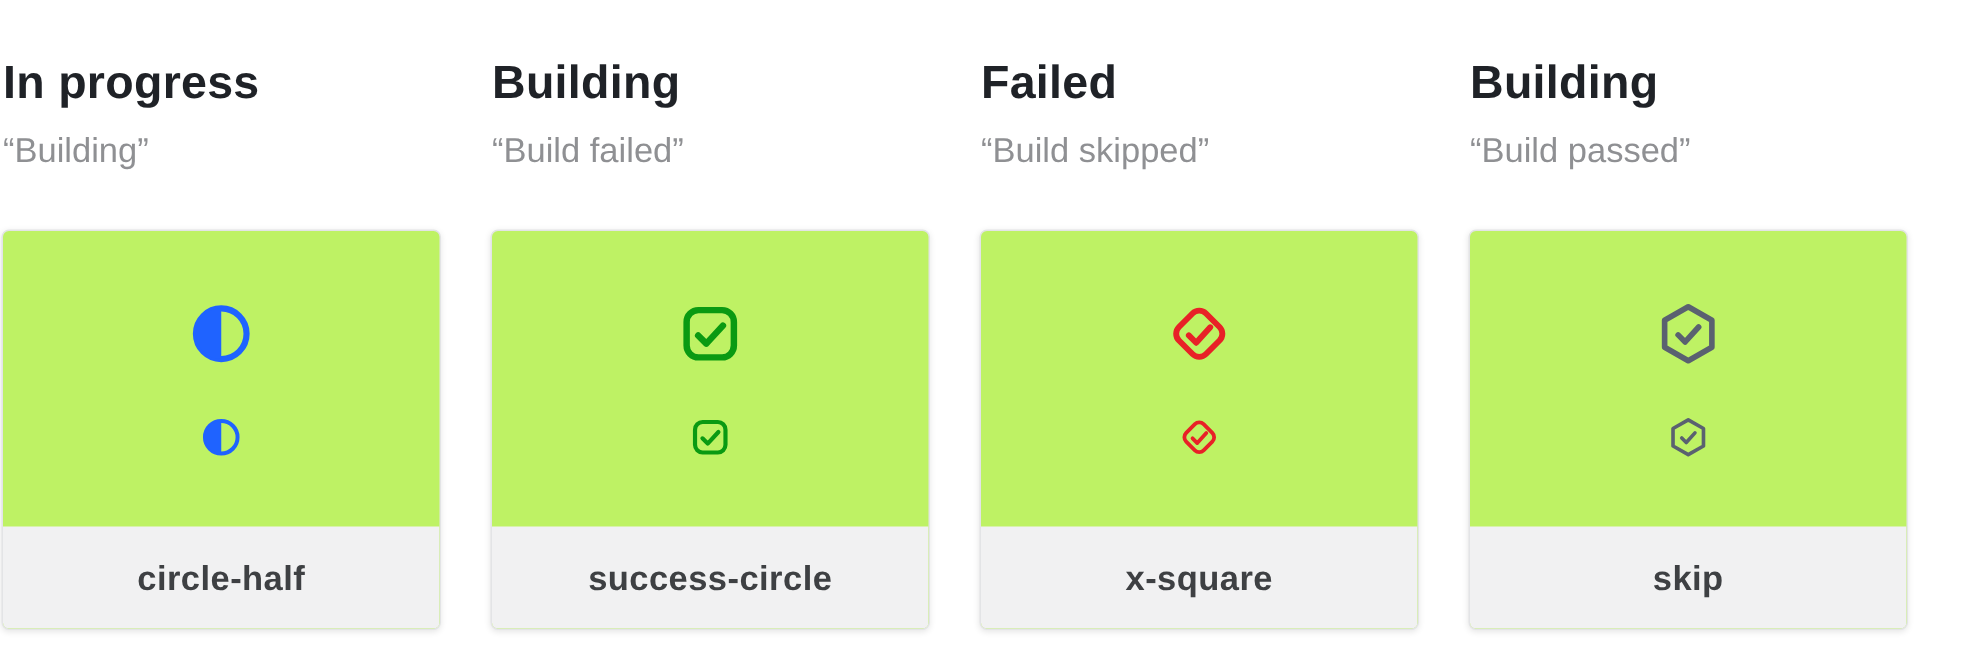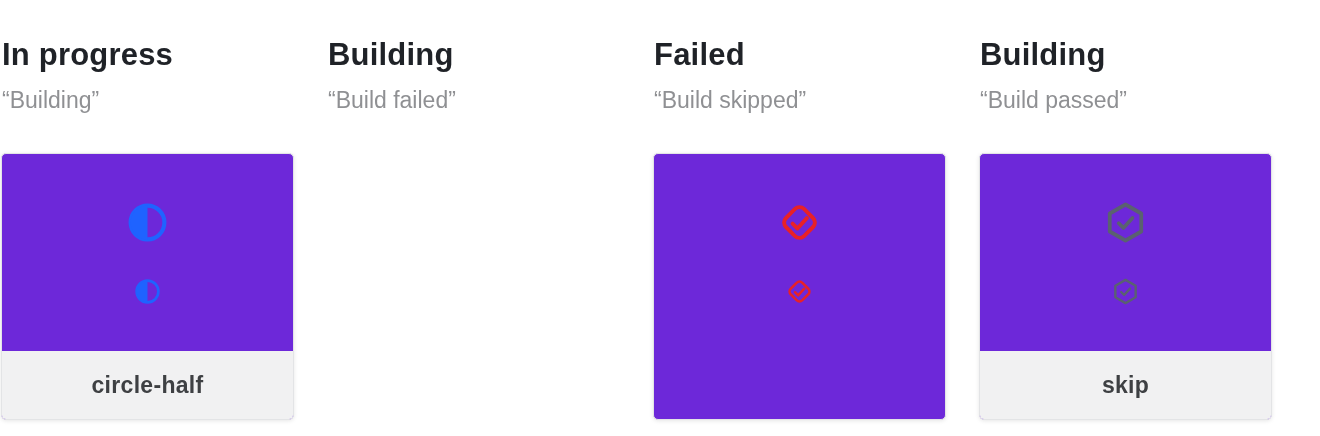--- a/index.html
+++ b/index.html
@@ -31,21 +31,21 @@
     font-size: 23px;
     font-weight: 400;
     color: #8f9093;
     line-height: 1.1;
   }
   .card {
     margin-top: 40px;
     margin-left: 1px;
     width: 293px;
     height: 267px;
-    background: #6d28d9;
+    background: #bef264;
     border: 1px solid #e3e4e6;
     border-radius: 5px;
     box-shadow: 0 1px 4px rgba(0,0,0,0.10);
     overflow: hidden;
     display: flex;
     flex-direction: column;
   }
   .card-body {
     flex: 1 1 auto;
     display: flex;
@@ -95,39 +95,61 @@
       </div>
       <div class="card-footer">
         <span class="label">circle-half</span>
       </div>
     </div>
   </div>
 
   <div class="col">
     <div class="col-title">Building</div>
     <div class="col-subtitle">“Build failed”</div>
+    <div class="card">
+      <div class="card-body" style="color: rgb(10, 154, 18);">
+        <span class="icon-lg">
+            <svg viewBox="0 0 24 24" xmlns="http://www.w3.org/2000/svg">
+    <rect x="3.6" y="3.6" width="16.8" height="16.8" rx="4.2" fill="none" stroke="currentColor" stroke-width="2.3"></rect>
+    <path d="M7.7 12.6 L10.6 15.5 L16.5 9.1" fill="none" stroke="currentColor" stroke-width="2.3" stroke-linecap="round" stroke-linejoin="round"></path>
+  </svg>
+          </span>
+        <span class="icon-sm">
+            <svg viewBox="0 0 24 24" xmlns="http://www.w3.org/2000/svg">
+    <rect x="3.6" y="3.6" width="16.8" height="16.8" rx="4.2" fill="none" stroke="currentColor" stroke-width="2.3"></rect>
+    <path d="M7.7 12.6 L10.6 15.5 L16.5 9.1" fill="none" stroke="currentColor" stroke-width="2.3" stroke-linecap="round" stroke-linejoin="round"></path>
+  </svg>
+          </span>
+      </div>
+      <div class="card-footer">
+        <span class="label">success-circle</span>
+      </div>
+    </div>
   </div>
 
   <div class="col">
     <div class="col-title">Failed</div>
     <div class="col-subtitle">“Build skipped”</div>
     <div class="card">
       <div class="card-body" style="color: rgb(232, 33, 39);">
         <span class="icon-lg">
             <svg viewBox="0 0 24 24" xmlns="http://www.w3.org/2000/svg">
     <rect x="5.2" y="5.2" width="13.6" height="13.6" rx="3.4" fill="none" stroke="currentColor" stroke-width="2.1" transform="rotate(45 12 12)"></rect>
     <path d="M8.3 12.6 L10.9 15.2 L15.9 9.7" fill="none" stroke="currentColor" stroke-width="2.1" stroke-linecap="round" stroke-linejoin="round"></path>
   </svg>
           </span>
         <span class="icon-sm">
             <svg viewBox="0 0 24 24" xmlns="http://www.w3.org/2000/svg">
     <rect x="5.2" y="5.2" width="13.6" height="13.6" rx="3.4" fill="none" stroke="currentColor" stroke-width="2.1" transform="rotate(45 12 12)"></rect>
     <path d="M8.3 12.6 L10.9 15.2 L15.9 9.7" fill="none" stroke="currentColor" stroke-width="2.1" stroke-linecap="round" stroke-linejoin="round"></path>
   </svg>
           </span>
+      </div>
+      <div class="card-footer">
+        <span class="label">x-square</span>
       </div>
     </div>
   </div>
 
   <div class="col">
     <div class="col-title">Building</div>
     <div class="col-subtitle">“Build passed”</div>
     <div class="card">
       <div class="card-body" style="color: rgb(90, 97, 112);">
         <span class="icon-lg">

